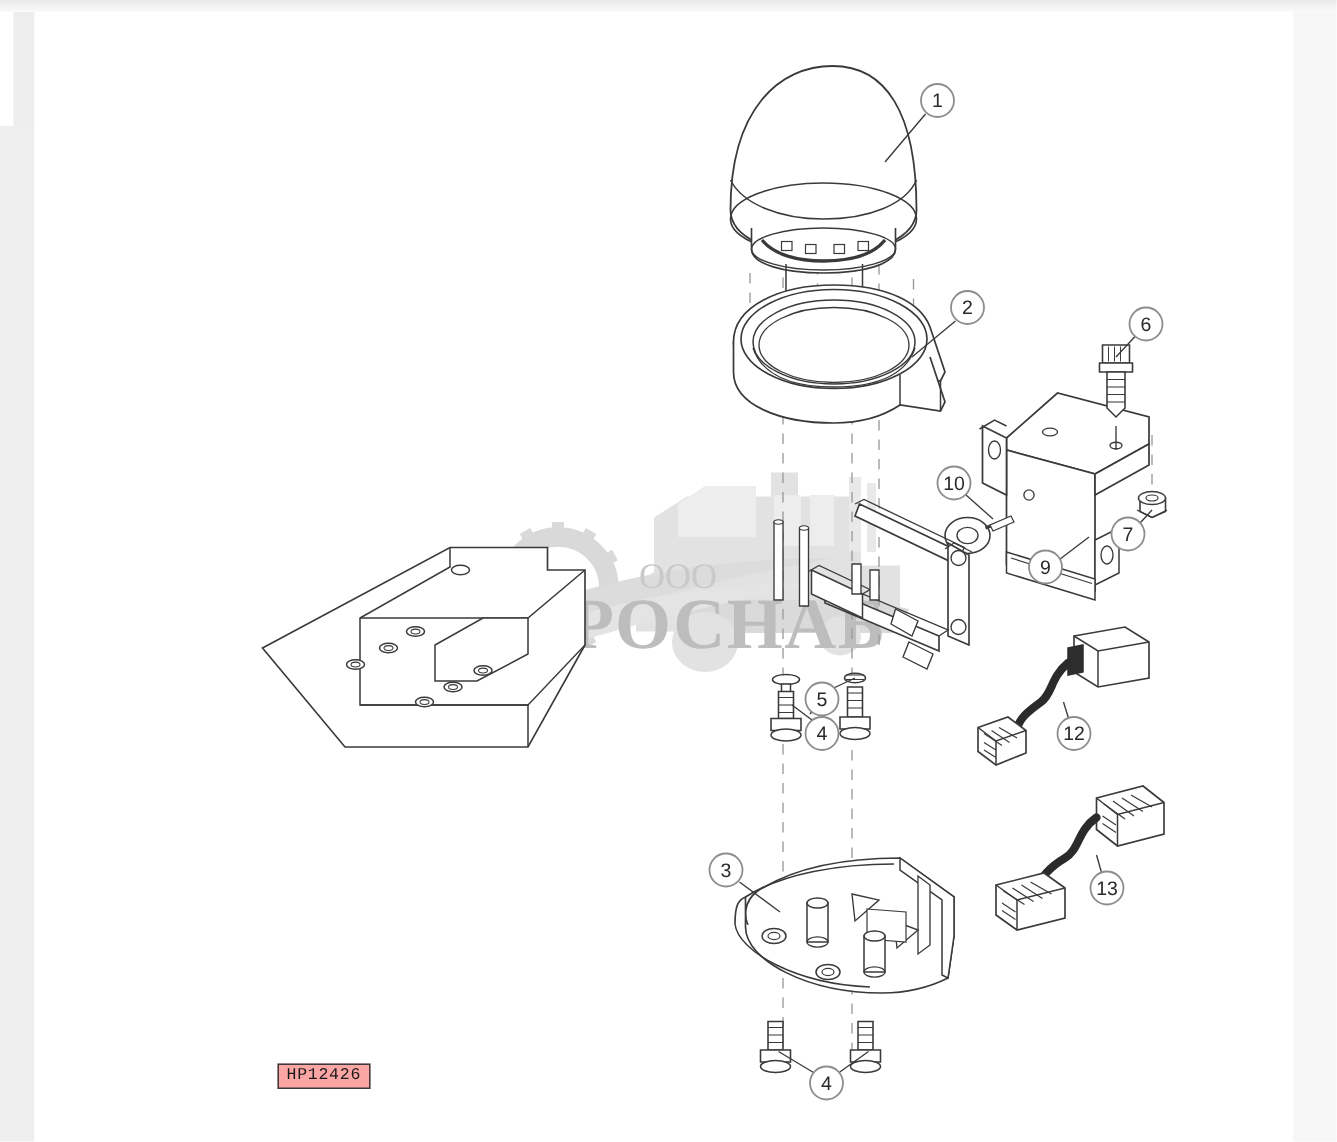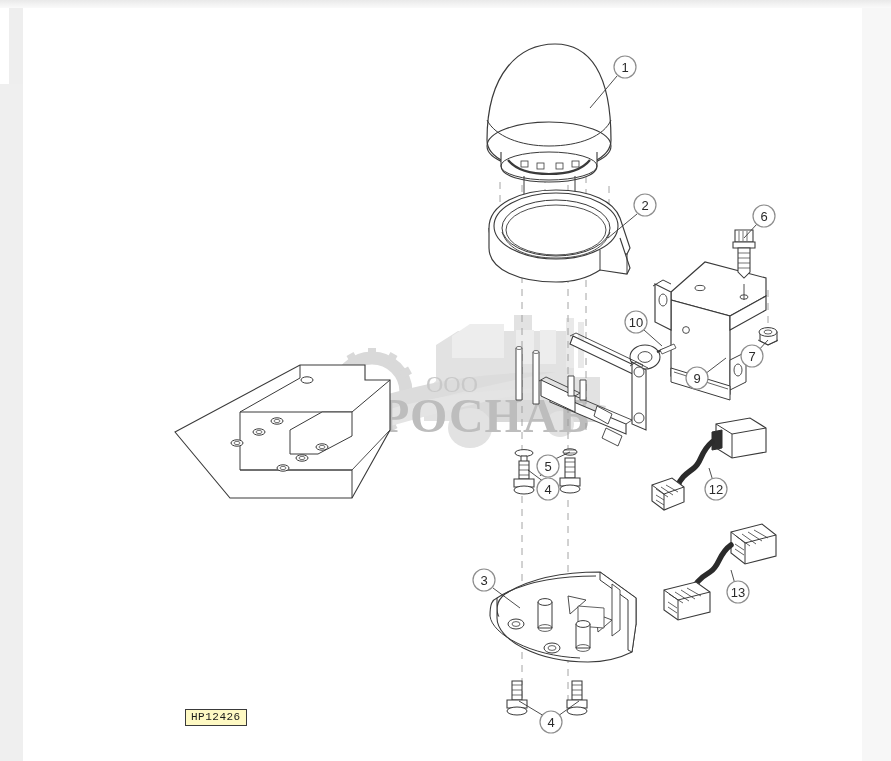--- a/index.html
+++ b/index.html
@@ -46,21 +46,21 @@
     background: #ffffff;
   }
   #art {
     position: absolute; left: 0; top: 0;
     width: 891px; height: 761px;
   }
   .label-box {
     position: absolute;
     left: 185px; top: 709px;
     border: 1px solid #3a3a3a;
-    background: #fef9c3;
+    background: #fca5a5;
     padding: 1px 5px 2px 5px;
     font-family: "Liberation Mono", monospace;
     font-size: 11px;
     letter-spacing: 0.5px;
     color: #1a1a1a;
     line-height: 12px;
   }
 </style>
 </head>
 <body>

